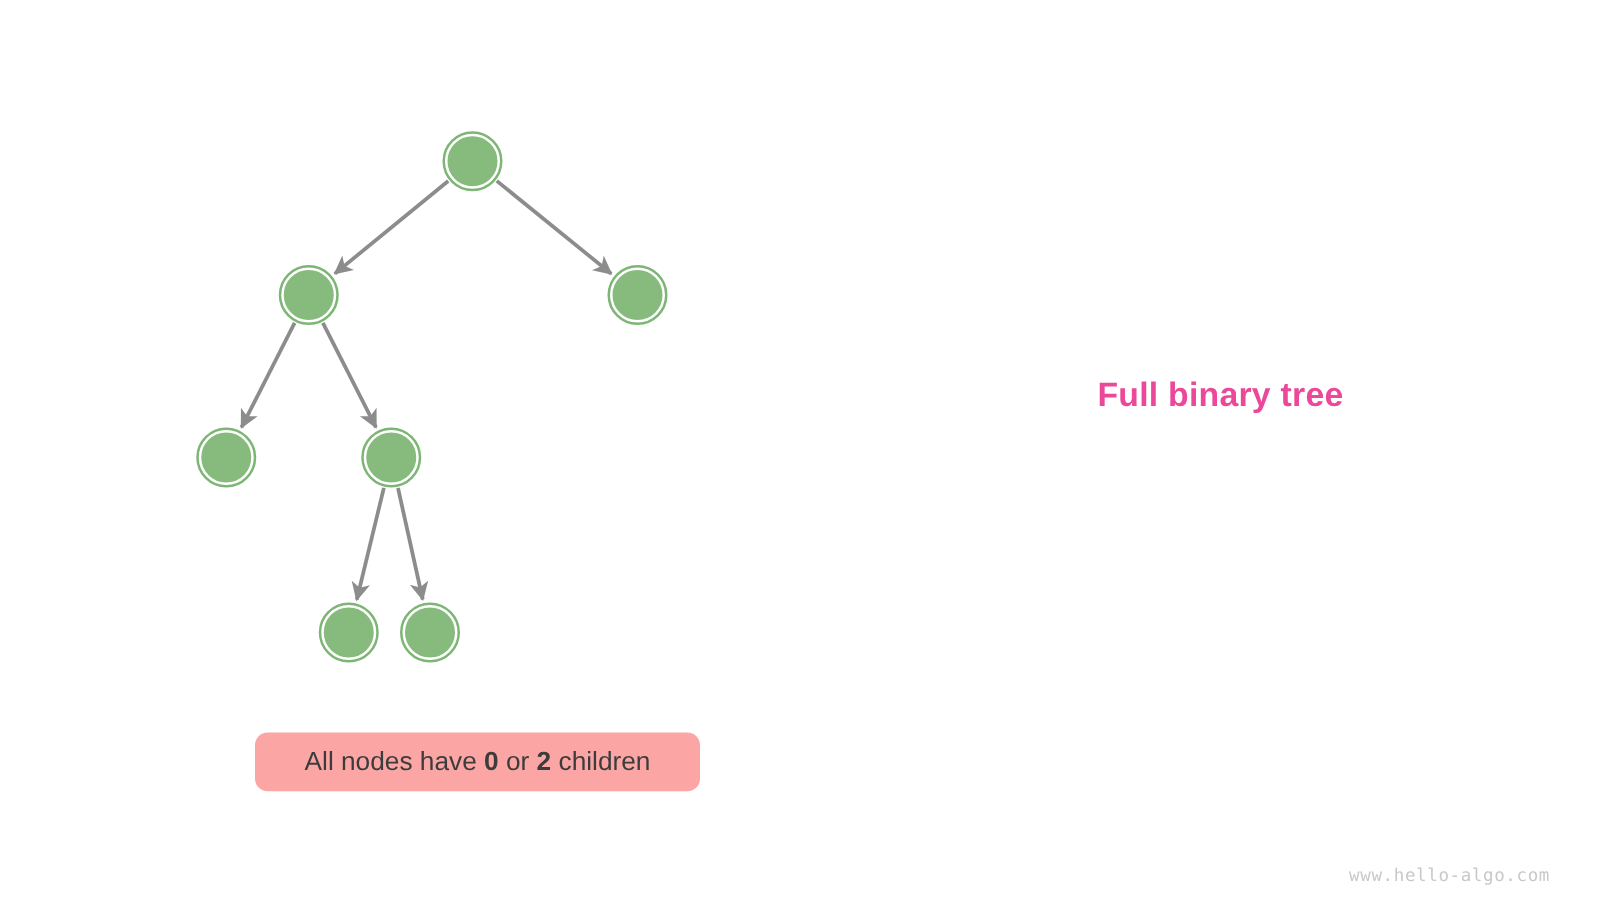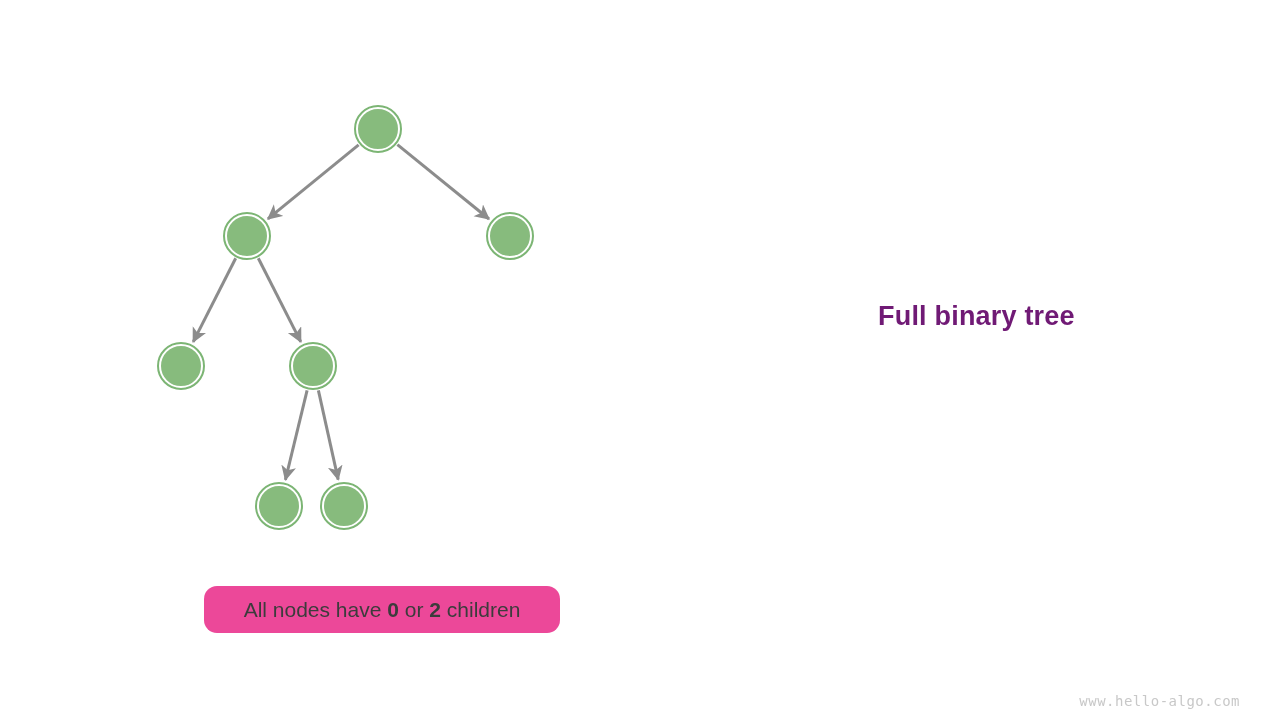--- a/index.html
+++ b/index.html
@@ -98,19 +98,19 @@
           <circle cx="279" cy="506" r="21" fill="#87bb7d" stroke="#ffffff" stroke-width="2"></circle>
           <circle cx="279" cy="506" r="23" fill="none" stroke="#7cb574" stroke-width="2"></circle>
         </g>
         <g>
           <circle cx="344" cy="506" r="21" fill="#87bb7d" stroke="#ffffff" stroke-width="2"></circle>
           <circle cx="344" cy="506" r="23" fill="none" stroke="#7cb574" stroke-width="2"></circle>
         </g>
       </g>
   </svg>
 
-  <div class="title" style="color: #701a75;">Full binary tree</div>
+  <div class="title" style="color: #ec4899;">Full binary tree</div>
 
-  <div class="caption" style="background: #ec4899; color: rgb(60, 60, 60); border-radius: 13px;"><span>All nodes have </span><b>0</b><span> or </span><b>2</b><span> children</span></div>
+  <div class="caption" style="background: #fca5a5; color: rgb(60, 60, 60);"><span>All nodes have </span><b>0</b><span> or </span><b>2</b><span> children</span></div>
 
   <div class="watermark" style="color: rgb(200, 200, 200);">www.hello-algo.com</div>
 
 </div>
 
 </body></html>

